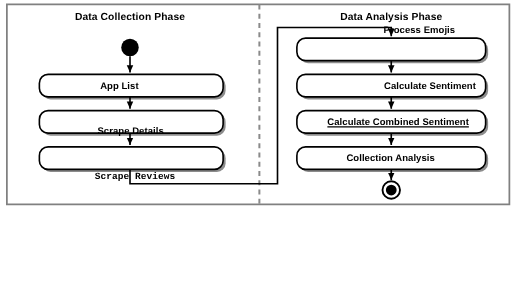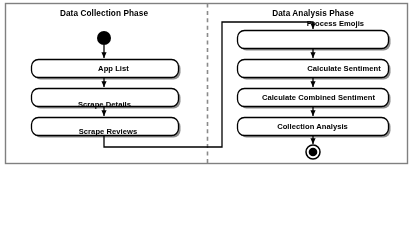--- a/index.html
+++ b/index.html
@@ -67,22 +67,22 @@
     <g>
       <circle cx="313" cy="152" r="7" fill="#ffffff" stroke="#000000" stroke-width="1.5"></circle>
       <circle cx="313" cy="152" r="4.3" fill="#000000"></circle>
     </g>
   </svg>
 
   <div class="lbl phase-title" style="left:34px;top:6px;width:140px;height:14px;">Data Collection Phase</div>
 
   <div class="lbl phase-title" style="left:243px;top:6px;width:140px;height:14px;text-align:right;">Data Analysis Phase</div>
 
-  <div class="lbl node-label" style="left:40px;top:59px;width:147px;height:18px;">App List</div>
+  <div class="lbl node-label" style="left:22px;top:59px;width:147px;height:18px;">App List</div>
   <div class="lbl node-label" style="left:31px;top:88px;width:147px;height:32px;">Scrape Details</div>
-  <div class="lbl node-label" style="left:31px;top:122px;width:154px;height:18px;">Scrape Reviews</div>
+  <div class="lbl node-label" style="left:31px;top:133px;width:154px;height:18px;font-family:Liberation Mono, monospace;">Scrape Reviews</div>
 
   <div class="lbl node-label" style="left:237px;top:14px;width:151px;height:18px;margin-left:23px;">Process Emojis</div>
   <div class="lbl node-label" style="left:254px;top:59px;width:180px;height:18px;">Calculate Sentiment</div>
-  <div class="lbl node-label" style="left:237px;top:88px;width:163px;height:18px;">Calculate Combined Sentiment</div>
+  <div class="lbl node-label" style="left:237px;top:88px;width:163px;height:18px;text-decoration:underline;">Calculate Combined Sentiment</div>
   <div class="lbl node-label" style="left:237px;top:117px;width:151px;height:18px;">Collection Analysis</div>
 
 </div>
 
 </body></html>

